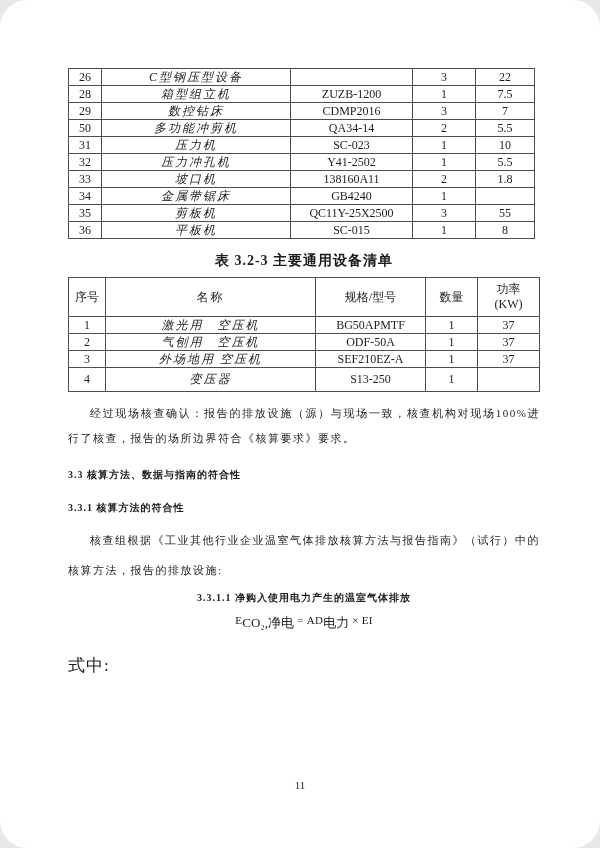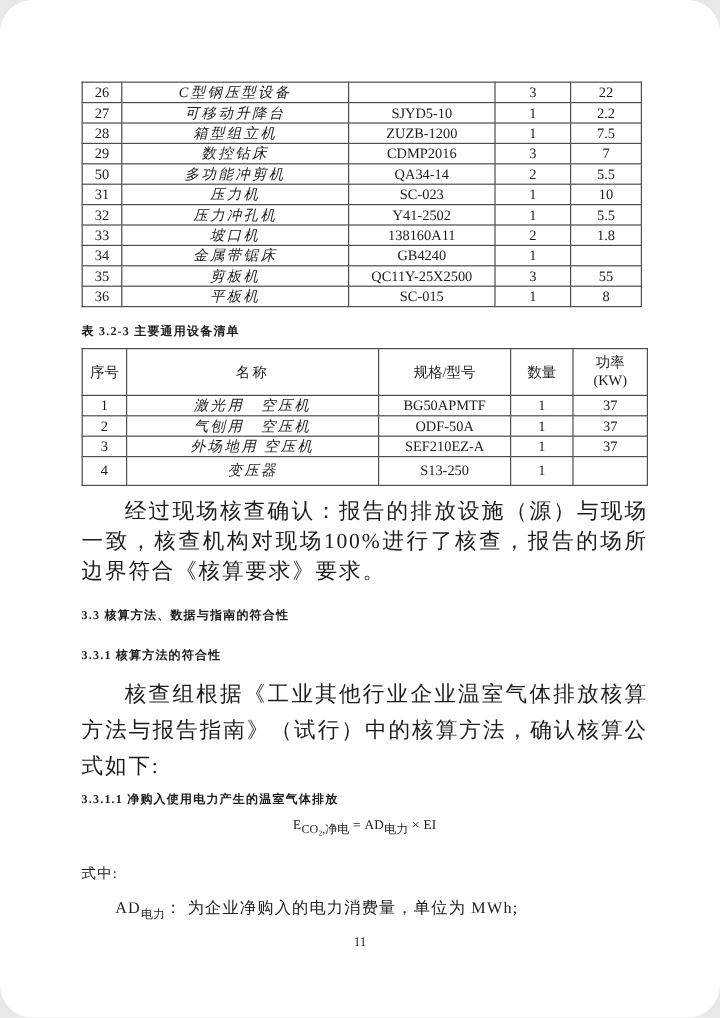--- a/index.html
+++ b/index.html
@@ -36,53 +36,53 @@
     font-weight: normal;
     overflow: hidden;
     white-space: nowrap;
   }
   .t2 th { height: 39px; white-space: pre-line; }
   .t2 tbody tr:last-child td { height: 24px; }
   td:nth-child(2) { letter-spacing: 2px; font-style: italic; }
   th:nth-child(2) { letter-spacing: 2px; }
   .caption {
     margin-top: 13px;
-    text-align: left;
+    text-align: center;
     font-weight: bold;
-    font-size: 10px;
+    font-size: 14px;
     letter-spacing: 1px;
   }
   .t2 { margin-top: 7px; }
   .para {
-    font-size: 18px;
+    font-size: 11px;
     line-height: 25px;
     letter-spacing: 1.5px;
     text-align: justify;
     text-indent: 2em;
   }
   .para1 { margin-top: 9px; }
   .para2 { margin-top: 10px; line-height: 30px; }
   .heading {
     font-size: 10px;
     font-weight: bold;
     letter-spacing: 1px;
   }
   .h33   { margin-top: 17px; }
   .h331  { margin-top: 19px; }
-  .h3311 { margin-top: 6px; }
+  .h3311 { margin-top: 6px; text-align: center; }
   .formula {
     margin-top: 9px;
     text-align: center;
     font-size: 11px;
     letter-spacing: 0.3px;
   }
-  .formula sub, .def sub { font-size: 10px; letter-spacing: 0; }
+  .formula sub, .def sub { font-size: 13px; letter-spacing: 0; }
   .shizhong {
     margin-top: 22px;
-    font-size: 12px;
+    font-size: 17px;
     letter-spacing: 1px;
   }
   .def {
     margin-left: 28px;
     font-size: 13.5px;
     letter-spacing: 1px;
     line-height: 20px;
   }
   .def1 { margin-top: 13px; }
   .def2 { margin-top: 10px; }
@@ -111,27 +111,20 @@
       </colgroup>
       <tbody>
           <tr>
             <td>26</td>
             <td>C型钢压型设备</td>
             <td></td>
             <td>3</td>
             <td>22</td>
           </tr>
           <tr>
-            <td>27</td>
-            <td>可移动升降台</td>
-            <td>SJYD5-10</td>
-            <td>1</td>
-            <td>2.2</td>
-          </tr>
-          <tr>
             <td>28</td>
             <td>箱型组立机</td>
             <td>ZUZB-1200</td>
             <td>1</td>
             <td>7.5</td>
           </tr>
           <tr>
             <td>29</td>
             <td>数控钻床</td>
             <td>CDMP2016</td>
@@ -241,27 +234,26 @@
           </tr>
         </tbody>
     </table>
 
     <p class="para para1">经过现场核查确认：报告的排放设施（源）与现场一致，核查机构对现场100%进行了核查，报告的场所边界符合《核算要求》要求。</p>
 
     <div class="heading h33">3.3 核算方法、数据与指南的符合性</div>
 
     <div class="heading h331">3.3.1 核算方法的符合性</div>
 
-    <p class="para para2">核查组根据《工业其他行业企业温室气体排放核算方法与报告指南》（试行）中的核算方法，确认核算公式如下:</p>
+    <p class="para para2">核查组根据《工业其他行业企业温室气体排放核算方法与报告指南》（试行）中的核算方法，报告的排放设施:</p>
 
     <div class="heading h3311">3.3.1.1 净购入使用电力产生的温室气体排放</div>
 
     <div class="formula"><span>E</span><sub>CO₂,净电</sub><span> = </span><span>AD</span><sub>电力</sub><span> × </span><span>EI</span></div>
 
     <div class="shizhong">式中:</div>
 
 
-    <p class="def def2"><span>AD</span><sub>电力</sub><span>：  为企业净购入的电力消费量，单位为 MWh;</span></p>
 
   </div>
 
   <div class="page-number">11</div>
 </div>
 
 </body></html>

